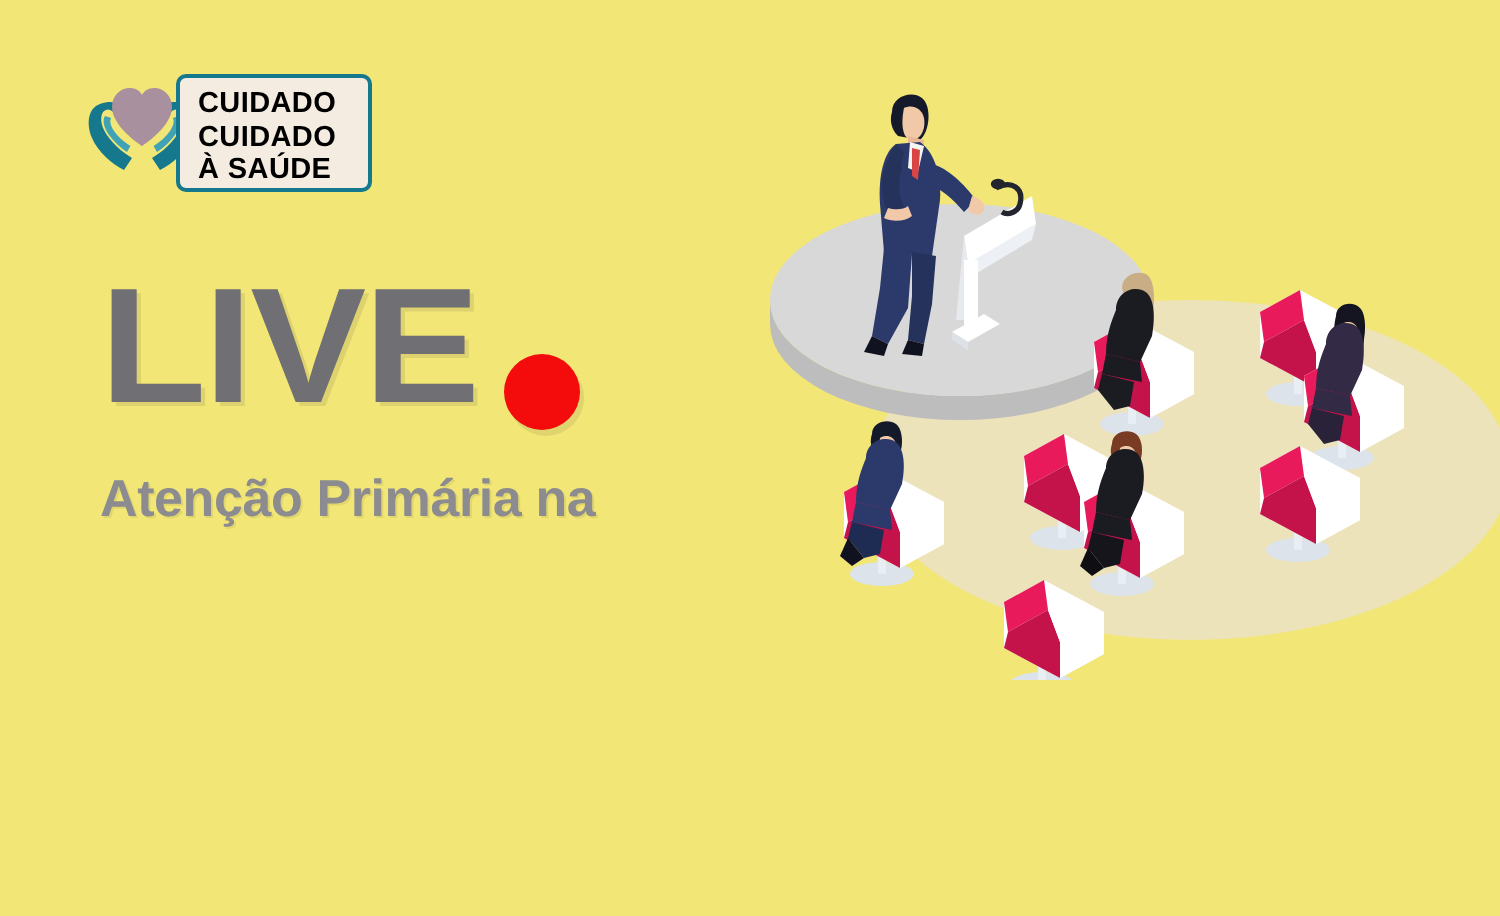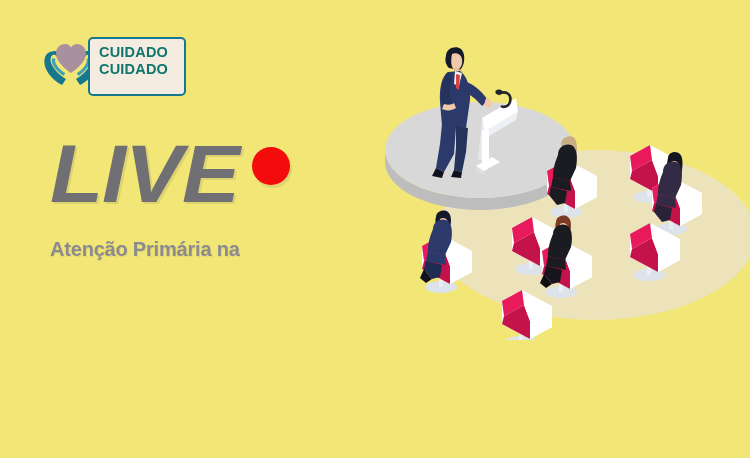--- a/index.html
+++ b/index.html
@@ -39,36 +39,35 @@
     top: 7px;
     width: 98px;
     height: 59px;
     box-sizing: border-box;
     background: #f4ece0;
     border: 2px solid #16788c;
     border-radius: 5px;
     padding: 5px 0 0 9px;
   }
   .logo-line {
-    color: #0f766e;
+    color: #000000;
     font-size: 14.5px;
     font-weight: bold;
     line-height: 16.5px;
     letter-spacing: 0.2px;
     white-space: nowrap;
   }
 
   
   #live-row {
     position: absolute;
     left: 50px;
     top: 133px;
     display: flex;
-    align-items: flex-start;
-    font-style: italic;
+    align-items: flex-end;
   }
   #live-word {
     color: #6f6f74;
     font-size: 82px;
     font-weight: bold;
     line-height: 82px;
     letter-spacing: -1px;
     transform: scaleX(1.06);
     transform-origin: left center;
     text-shadow: 2px 2px 0 rgba(150,140,80,0.22);
@@ -83,21 +82,21 @@
     box-shadow: 2px 3px 0 rgba(150,140,80,0.20);
   }
 
   
   #subtitle {
     position: absolute;
     left: 50px;
     top: 232px;
     width: 330px;
     color: #8b8b90;
-    font-size: 20px;
+    font-size: 26px;
     font-weight: bold;
     line-height: 34px;
     letter-spacing: -0.2px;
     text-shadow: 1px 1px 0 rgba(150,140,80,0.18);
   }
   #subtitle div { white-space: nowrap; }
 
   
   #illustration {
     position: absolute;
@@ -132,20 +131,21 @@
 
         <path d="M31 41 C31 41 16 31.5 16 21.5 C16 15.8 20.2 12 25 12
                  C28 12 30 13.6 31 15.5 C32 13.6 34 12 37 12
                  C41.8 12 46 15.8 46 21.5 C46 31.5 31 41 31 41 Z" fill="#A8909E"></path>
       </svg>
     </div>
 
     <div id="logo-textbox">
       <div class="logo-line">CUIDADO</div>
       <div class="logo-line">CUIDADO</div>
+      <div class="logo-line">À SAÚDE</div>
     </div>
   </div>
 
   <div id="live-row">
     <span id="live-word">LIVE</span>
     <span id="live-dot"></span>
   </div>
 
   <div id="subtitle">
     <div>Atenção Primária na</div>

